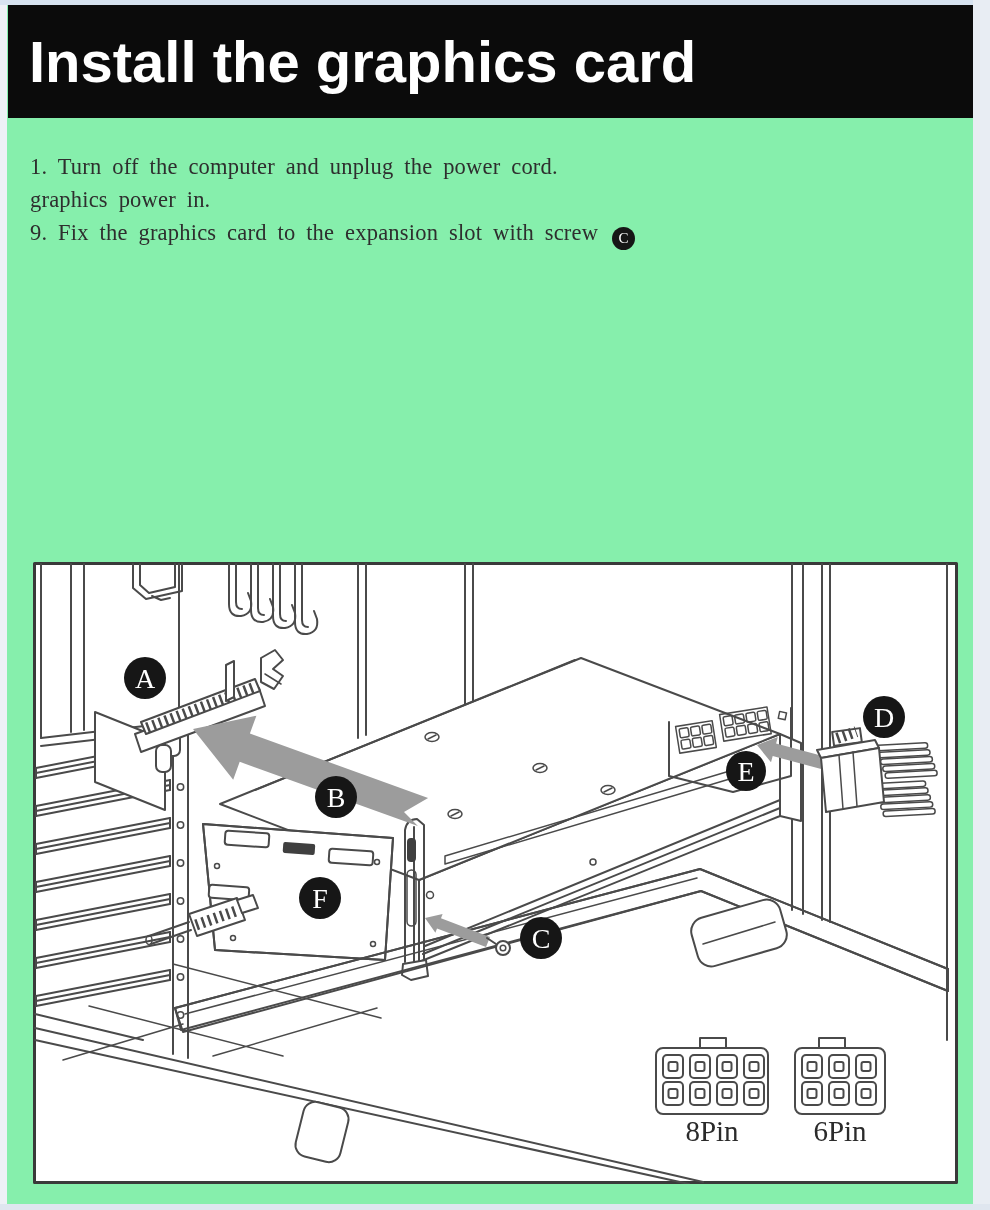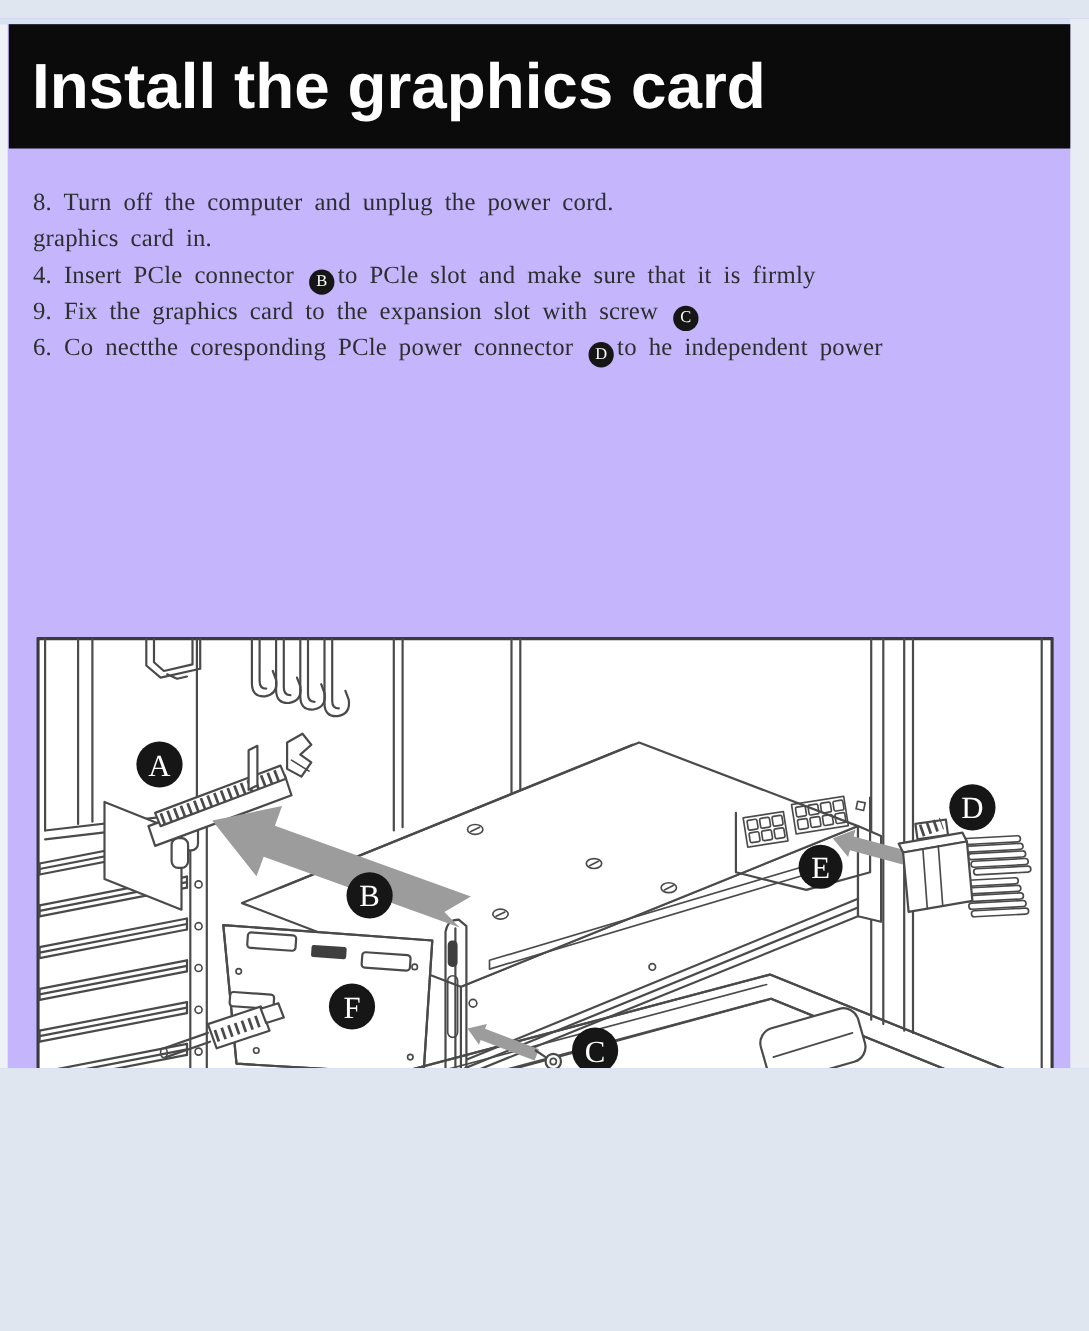--- a/index.html
+++ b/index.html
@@ -1,17 +1,17 @@
 <!DOCTYPE html>
 <html style="--header_bg: #0b0b0b; --header_text: #ffffff; --line: #4a4a4a; --arrow: #9c9c9c; --badge: #161616;"><head>
 <meta charset="utf-8">
 <style>
   html,body{margin:0;padding:0;}
   body{background:#dfe6ef;font-family:"Liberation Sans",sans-serif;}
-  #page{position:relative;width:990px;height:954px;background:#c4b5fd;overflow:hidden;margin:17px auto;}
+  #page{position:relative;width:990px;height:1204px;background:#86efac;overflow:hidden;margin:0 auto;}
   .strip{position:absolute;}
   #strip-top{left:0;top:0;width:990px;height:5px;background:#d7e3f0;}
   #strip-right{right:0;top:0;width:17px;height:1210px;background:#e8edf3;}
   #strip-left{left:0;top:5px;width:7px;height:1205px;background:#eef1f6;}
   #header{position:absolute;left:8px;top:5px;width:965px;height:113px;background:var(--header_bg,#0b0b0b);}
   #header .title{color:var(--header_text,#fff);font-weight:bold;font-size:58px;line-height:113px;padding-left:21px;letter-spacing:0px;white-space:nowrap;}
   #steps{position:absolute;left:30px;top:150px;width:930px;font-family:"Liberation Serif",serif;font-size:22.5px;color:#2e2e2e;word-spacing:5px;letter-spacing:0.2px;}
   .step-line{height:33px;line-height:33px;white-space:nowrap;}
   .tbadge{display:inline-block;width:23px;height:23px;border-radius:50%;background:var(--badge,#141414);color:#fff;font-size:15px;line-height:23px;text-align:center;vertical-align:-3px;margin:0 3px;word-spacing:0;letter-spacing:0;font-family:"Liberation Serif",serif;}
   #diagram{position:absolute;left:33px;top:562px;}
@@ -33,25 +33,23 @@
 <div id="page">
   <div id="strip-top" class="strip"></div>
   <div id="strip-right" class="strip"></div>
   <div id="strip-left" class="strip"></div>
 
   <div id="header">
     <div class="title">Install the graphics card</div>
   </div>
 
   <div id="steps">
-      <div class="step-line"><span>8. Turn off the computer and unplug the power cord.</span></div>
-      <div class="step-line"><span>graphics card in.</span></div>
-      <div class="step-line"><span>4. Insert PCle connector </span><span class="tbadge">B</span><span>to PCle slot and make sure that it is firmly</span></div>
+      <div class="step-line"><span>1. Turn off the computer and unplug the power cord.</span></div>
+      <div class="step-line"><span>graphics power in.</span></div>
       <div class="step-line"><span>9. Fix the graphics card to the expansion slot with screw </span><span class="tbadge">C</span></div>
-      <div class="step-line"><span>6. Co nectthe coresponding PCle power connector </span><span class="tbadge">D</span><span>to he independent power</span></div>
     </div>
 
   <svg id="diagram" width="925" height="622" viewBox="0 0 925 622">
 
     <defs>
       <pattern id="tri" width="24" height="21" patternUnits="userSpaceOnUse" patternTransform="rotate(4)">
         <path d="M6,2 L11,10 L1,10 Z M17,12 L22,19 L12,19 Z M18,3 l4,6 M2,13 l4,6" class="thin"></path>
       </pattern>
       <g id="scr">
           <ellipse rx="7" ry="4.5" class="thin"></ellipse>

